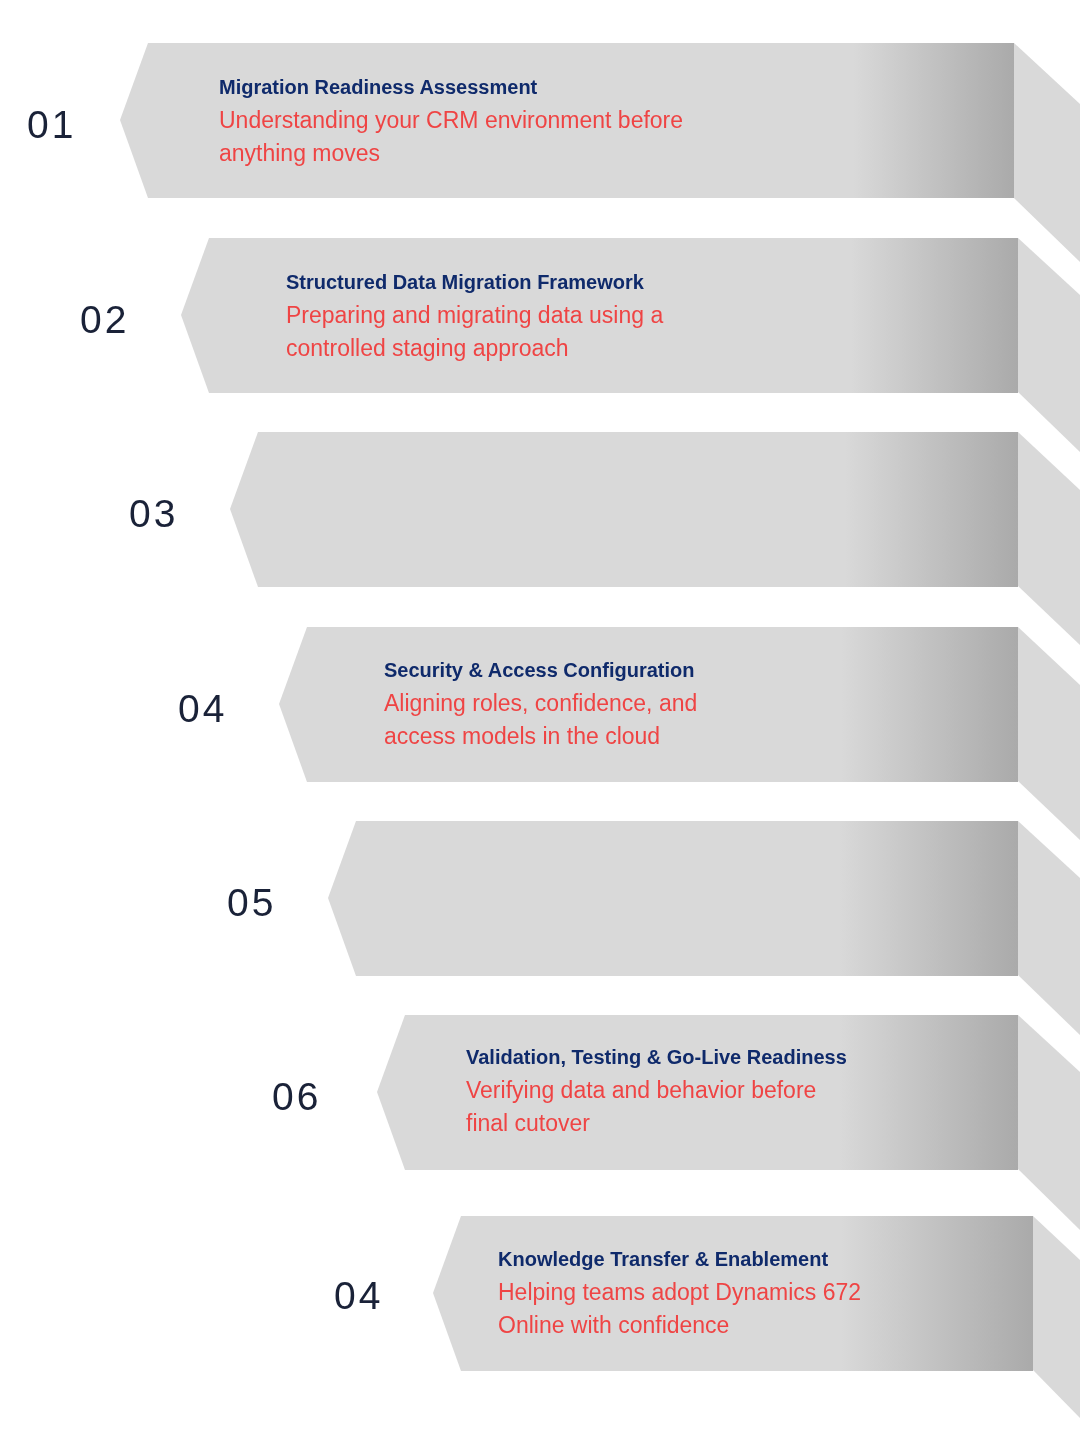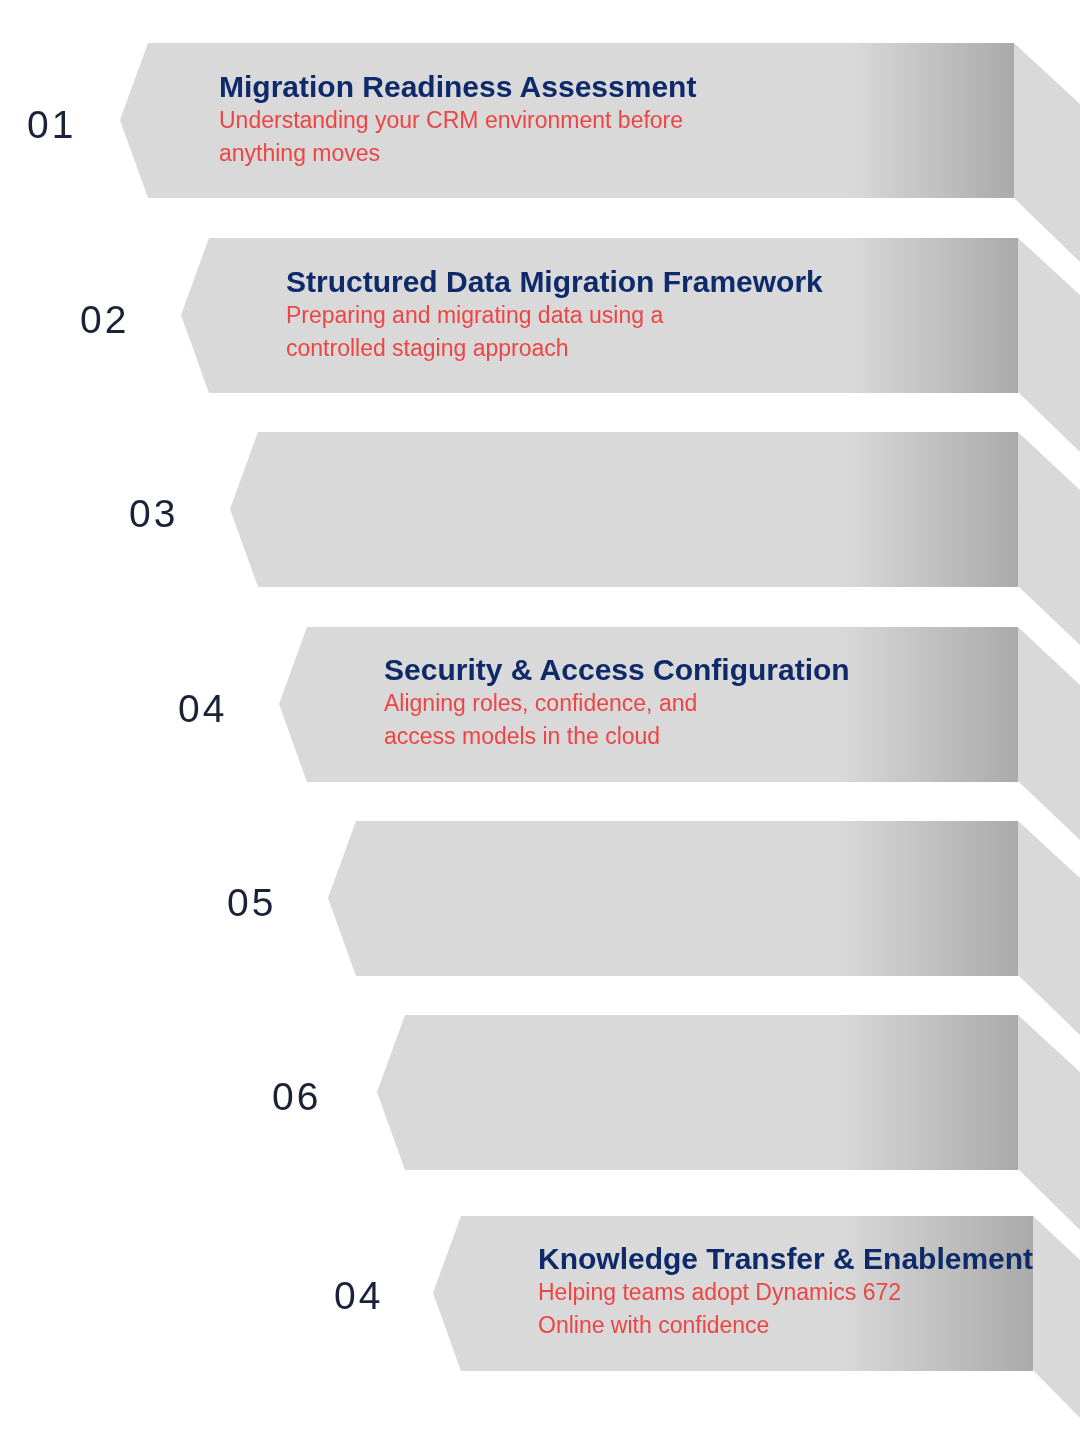--- a/index.html
+++ b/index.html
@@ -3,21 +3,21 @@
 <meta charset="utf-8">
 <style>
   html,body{margin:0;padding:0;}
   body{width:1080px;height:1430px;background:#ffffff;position:relative;overflow:hidden;font-family:"Liberation Sans",sans-serif;}
   .fold{position:absolute;left:0;top:0;width:1080px;height:1430px;pointer-events:none;}
   .step{position:absolute;}
   .band{position:absolute;top:0;height:155px;}
   .band svg{position:absolute;left:0;top:0;}
   .num{position:absolute;font-size:39px;letter-spacing:3px;color:#1a2238;}
   .txt{position:absolute;}
-  .title{font-weight:bold;font-size:30px;color:#0f2a6b;line-height:32px;white-space:nowrap;}
+  .title{font-weight:bold;font-size:20px;color:#0f2a6b;line-height:32px;white-space:nowrap;}
   .desc{font-size:23px;color:#ef4444;line-height:33px;margin-top:1px;width:480px;}
 </style>
 </head>
 <body>
 
 <svg class="fold" viewBox="0 0 1080 1430">
   <polygon points="1014,43 1080,104 1080,262 1014,198" fill="#d9d9d9"></polygon>
   <polygon points="1018,238 1080,295 1080,452 1018,392" fill="#d9d9d9"></polygon>
   <polygon points="1018,432 1080,490 1080,645 1018,586" fill="#d9d9d9"></polygon>
   <polygon points="1018,627 1080,685 1080,840 1018,781" fill="#d9d9d9"></polygon>
@@ -125,33 +125,37 @@
       <defs>
           <linearGradient id="g6" x1="0" x2="1">
             <stop offset="0" stop-color="#d9d9d9"></stop>
             <stop offset="0.72" stop-color="#d9d9d9"></stop>
             <stop offset="1" stop-color="#aaaaaa"></stop>
           </linearGradient>
         </defs>
       <polygon points="28,0 641,0 641,155 28,155 0,77" fill="url(#g6)"></polygon>
     </svg>
   </div>
+  <div class="txt" style="left:466px;top:26px;">
+    <div class="title">Validation, Testing &amp; Go-Live Readiness</div>
+    <div class="desc"><span>Verifying data and behavior before</span><br><span>final cutover</span></div>
+  </div>
 </div>
 
 <div class="step" style="left:0;top:1216px;width:1080px;height:155px;">
   <div class="num" style="left:334px;top:58px;">04</div>
   <div class="band" style="left:433px;width:600px;">
     <svg width="600" height="155">
       <defs>
           <linearGradient id="g7" x1="0" x2="1">
             <stop offset="0" stop-color="#d9d9d9"></stop>
             <stop offset="0.68" stop-color="#d9d9d9"></stop>
             <stop offset="1" stop-color="#aaaaaa"></stop>
           </linearGradient>
         </defs>
       <polygon points="28,0 600,0 600,155 28,155 0,77" fill="url(#g7)"></polygon>
     </svg>
   </div>
-  <div class="txt" style="left:498px;top:27px;margin-left:40px;">
+  <div class="txt" style="left:498px;top:27px;">
     <div class="title">Knowledge Transfer &amp; Enablement</div>
     <div class="desc"><span>Helping teams adopt Dynamics 672</span><br><span>Online with confidence</span></div>
   </div>
 </div>
 
 </body></html>

